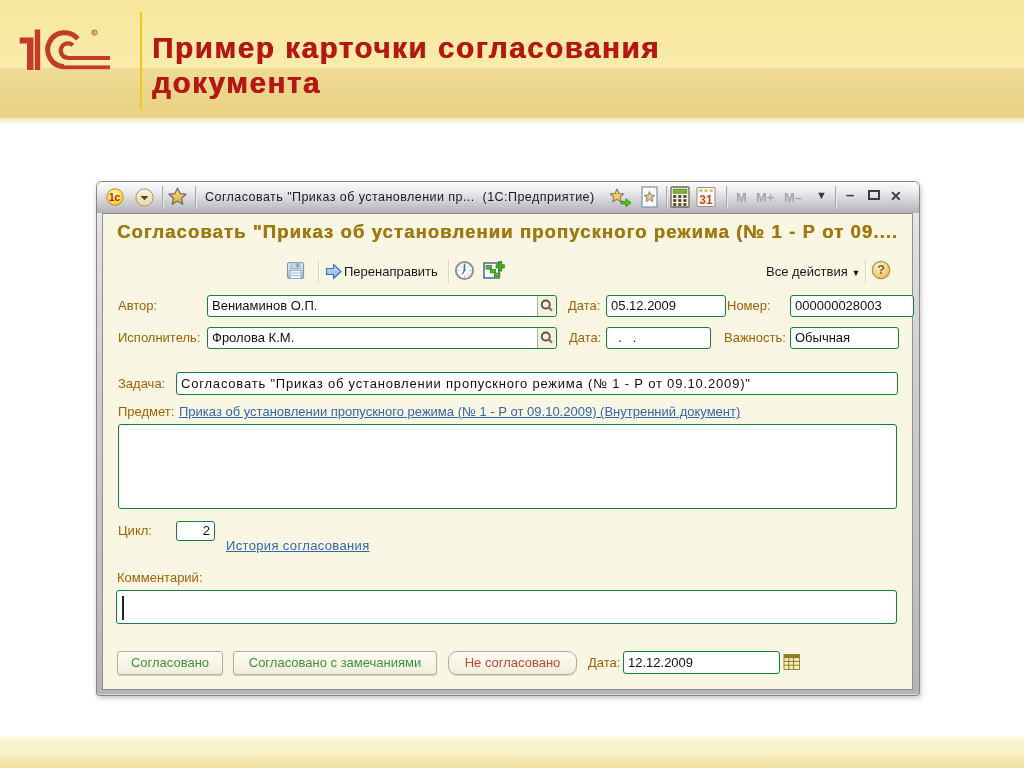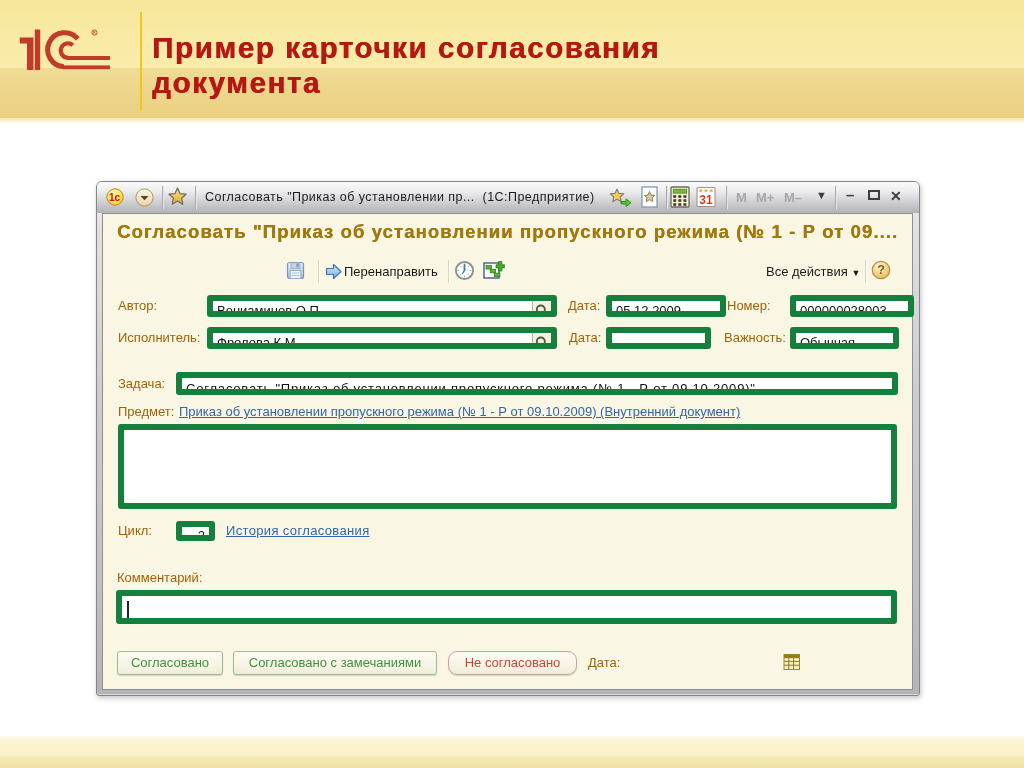--- a/index.html
+++ b/index.html
@@ -31,21 +31,21 @@
 #tbar .ttext { position:absolute; left:108px; top:0px; height:31px; line-height:31px;
   font-size:12.5px; color:#1c1c1c; white-space:nowrap; letter-spacing:0.45px; }
 .tsep { position:absolute; top:4px; width:1px; height:23px; background:#a9a9ad;
   box-shadow:1px 0 0 #e8e8ea; }
 .wbtn { position:absolute; font-weight:bold; color:#3c3c40; font-size:13px; }
 
 
 #content { position:absolute; left:5px; top:31px; width:811px; height:477px;
   background:#f9f7e4; border:1px solid #8f8f93; }
 #content .lbl { position:absolute; font-size:13px; color:#a16207; white-space:nowrap; }
-.inp { position:absolute; background:#ffffff; border:6px solid #15803d; border-radius:3px;
+.inp { position:absolute; background:#ffffff; border:1px solid #15803d; border-radius:3px;
   font-size:13px; color:#111; padding-left:4px; white-space:nowrap; overflow:hidden; }
 .ftitle { position:absolute; left:14px; top:7px; font-size:18.5px; font-weight:bold;
   color:#a0790f; white-space:nowrap; width:790px; overflow:hidden; letter-spacing:1.1px; text-shadow:0.4px 0 0 #a0790f; }
 #savebtn { position:absolute; left:13px; top:45px; width:161px; height:25px;
   background:linear-gradient(180deg,#fdf5d0 0%,#f9ecb4 45%,#f3dd96 80%,#efd584 100%);
   border:1px solid #c9a64a; border-radius:4px; text-align:center; line-height:23px;
   font-size:14.5px; font-weight:bold; color:#6d5418; letter-spacing:0.2px;
   box-shadow:0 1px 2px rgba(170,140,60,0.45), inset 0 1px 0 #fffbe8; }
 .csep { position:absolute; width:1px; background:#dad6c2; box-shadow:1px 0 0 #fdfcf5; }
 .link { position:absolute; font-size:13px; color:#3366aa; text-decoration:underline; white-space:nowrap; }
@@ -267,31 +267,32 @@
       <span class="lbl" style="left:15px;top:158px;line-height:23px;">Задача:</span>
       <div class="inp" style="left:73px;top:158px;width:722px;height:23px;line-height:21px;letter-spacing:0.8px;">Согласовать "Приказ об установлении пропускного режима (№ 1 - Р от 09.10.2009)"</div>
 
       <span class="lbl" style="left:15px;top:189px;line-height:17px;">Предмет:</span>
       <span class="link" style="left:76px;top:189px;line-height:17px;">Приказ об установлении пропускного режима (№ 1 - Р от 09.10.2009) (Внутренний документ)</span>
 
       <div class="inp" style="left:15px;top:210px;width:779px;height:85px;"></div>
 
       <span class="lbl" style="left:15px;top:307px;line-height:20px;">Цикл:</span>
       <div class="inp" style="left:73px;top:307px;width:39px;height:20px;line-height:18px;text-align:right;padding-right:4px;">2</div>
-      <span class="link" style="left:123px;top:307px;line-height:20px;letter-spacing:0.35px;">История согласования</span>
+      <span class="link" style="left:123px;top:322px;line-height:20px;letter-spacing:0.35px;">История согласования</span>
 
       <span class="lbl" style="left:14px;top:356px;">Комментарий:</span>
       <div class="inp" style="left:13px;top:376px;width:781px;height:34px;">
         <div style="position:absolute;left:5px;top:5px;width:1.5px;height:24px;background:#222;"></div>
       </div>
 
       <div class="gbtn" style="left:14px;top:437px;width:106px;">Согласовано</div>
       <div class="gbtn" style="left:130px;top:437px;width:204px;">Согласовано с замечаниями</div>
       <div class="gbtn rbtn" style="left:345px;top:437px;width:129px;border-radius:9px;">Не согласовано</div>
       <span class="lbl" style="left:485px;top:437px;line-height:24px;">Дата:</span>
+      <div class="inp" style="left:520px;top:437px;width:157px;height:23px;line-height:21px;">12.12.2009</div>
 
       <svg style="position:absolute;left:680px;top:439px;" width="18" height="18" viewBox="0 0 18 18">
         <rect x="1" y="1.5" width="15.5" height="15" fill="#f6efc0" stroke="#9a882e" stroke-width="1"></rect>
         <rect x="1" y="1.5" width="15.5" height="3.6" fill="#8f7d24"></rect>
         <g stroke="#8f7d24" stroke-width="1">
           <line x1="1" y1="8.4" x2="16.5" y2="8.4"></line>
             <line x1="1" y1="12.2" x2="16.5" y2="12.2"></line>
           <line x1="5.8" y1="5" x2="5.8" y2="16.5"></line>
             <line x1="10.6" y1="5" x2="10.6" y2="16.5"></line>
         </g>

